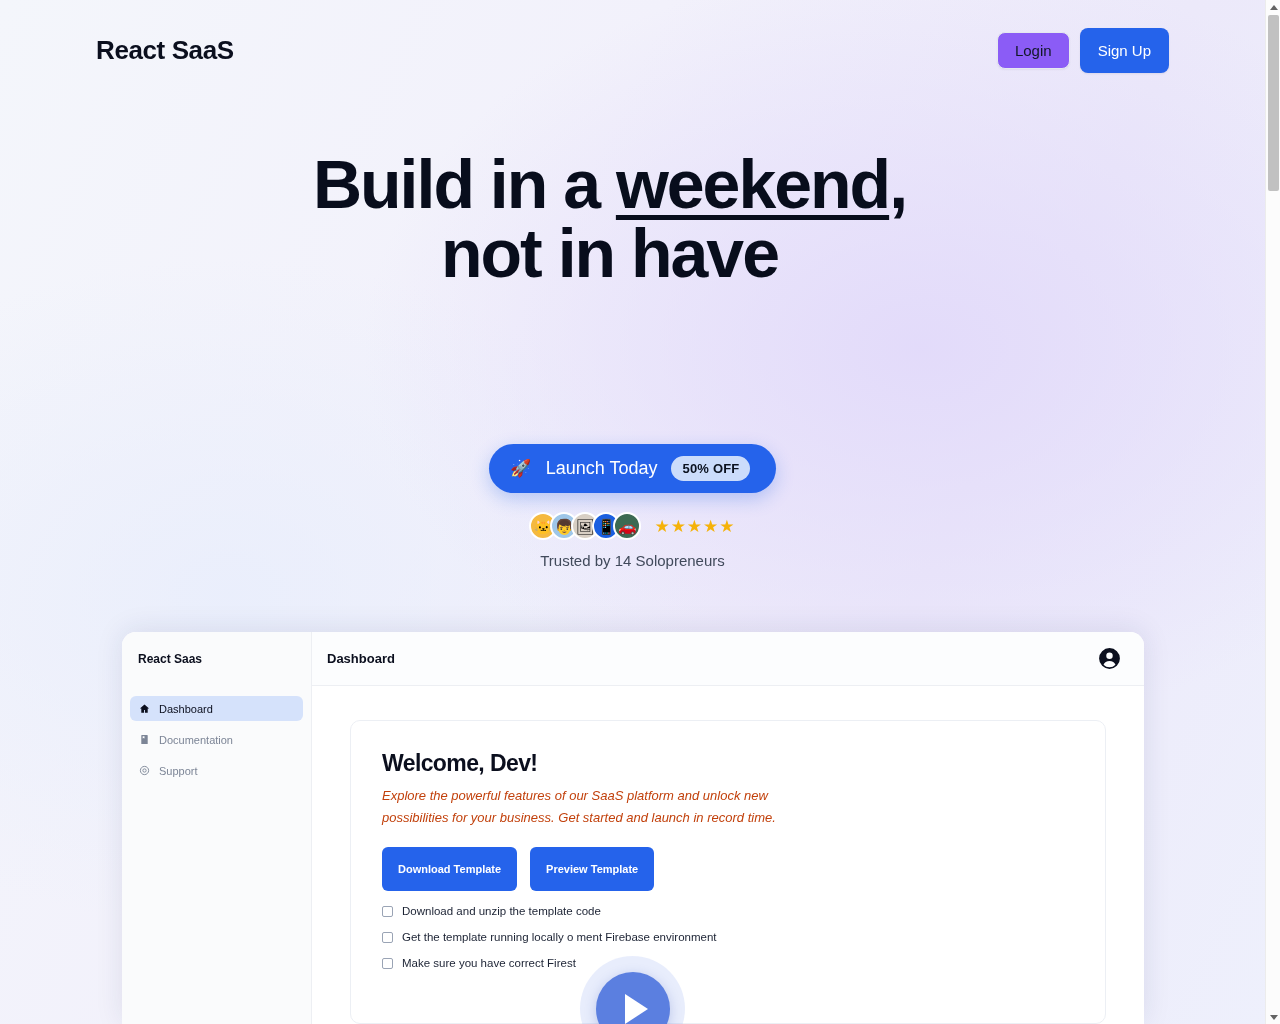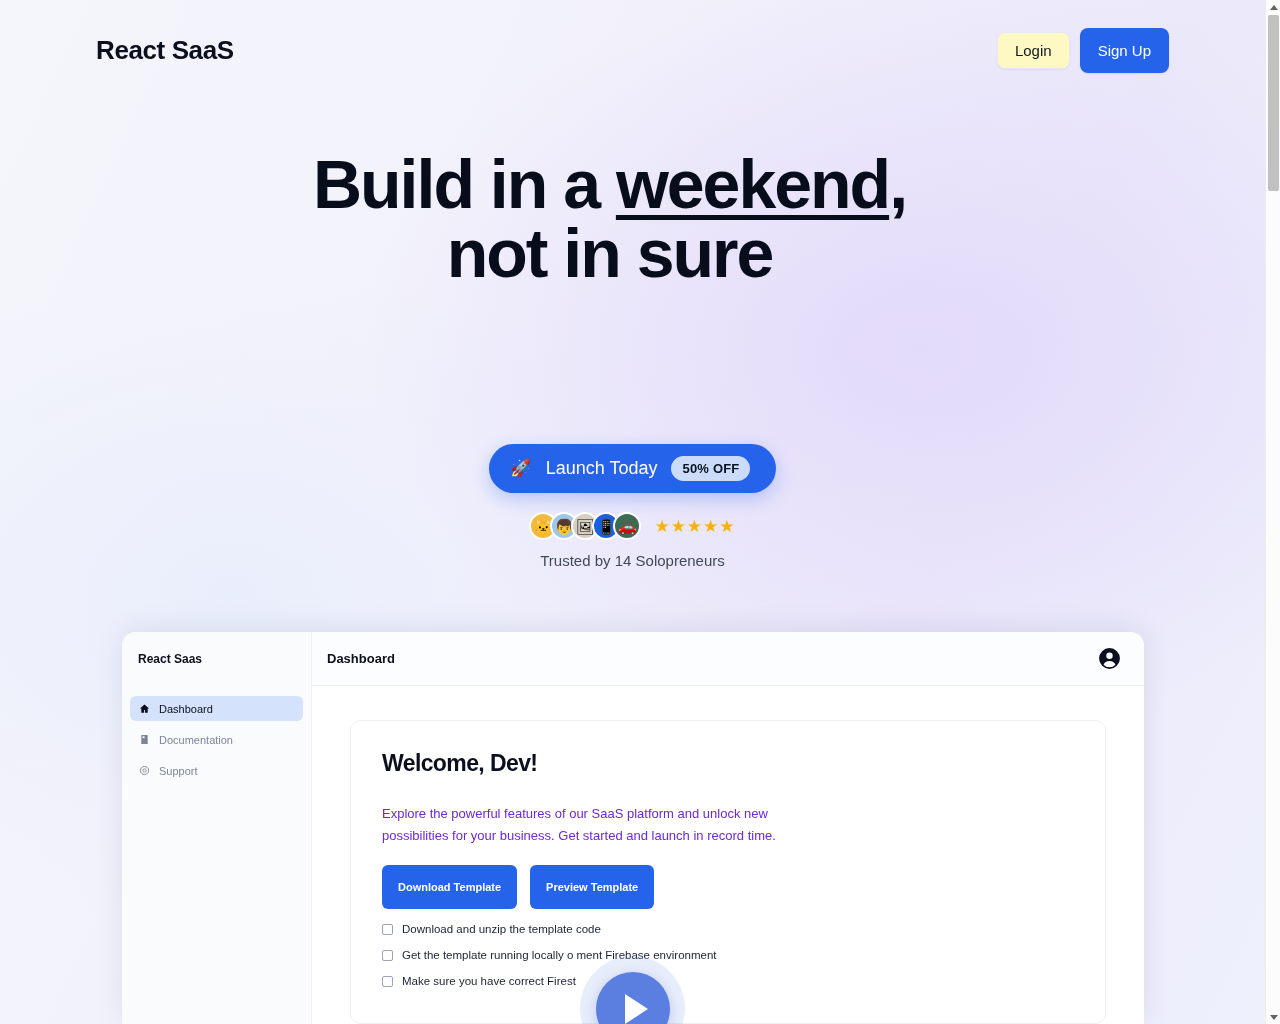--- a/index.html
+++ b/index.html
@@ -35,21 +35,21 @@
     padding: 0 96px;
   }
   .brand {
     font-size: 26px;
     font-weight: bold;
     color: #0b0f1e;
     letter-spacing: -0.4px;
   }
   .nav-actions { display: flex; align-items: center; gap: 10px; }
   .btn-login {
-    background: #fef9c3;
+    background: #8b5cf6;
     border: 1px solid #e6e9f0;
     border-radius: 8px;
     padding: 9px 17px;
     font-size: 15px;
     color: #111827;
     cursor: pointer;
     font-family: "Liberation Sans", sans-serif;
     box-shadow: 0 1px 2px rgba(16,24,40,0.05);
   }
   .btn-signup {
@@ -243,25 +243,26 @@
     background: #ffffff;
     height: 100%;
   }
   .welcome-title {
     font-size: 23px;
     font-weight: bold;
     color: #0b0f1e;
     letter-spacing: -0.6px;
   }
   .welcome-desc {
-    margin-top: 26px;
+    margin-top: 8px;
     font-size: 13px;
     line-height: 1.7;
-    color: #6d28d9;
+    color: #c2410c;
     max-width: 410px;
+    font-style: italic;
   }
   .welcome-buttons { margin-top: 18px; display: flex; gap: 13px; }
   .wbtn {
     background: #2563eb;
     border: none;
     border-radius: 6px;
     color: #ffffff;
     font-size: 11px;
     font-weight: bold;
     padding: 16px 16px;
@@ -360,21 +361,21 @@
 
   <div class="topnav">
     <div class="brand">React SaaS</div>
     <div class="nav-actions">
       <button class="btn-login">Login</button>
       <button class="btn-signup">Sign Up</button>
     </div>
   </div>
 
   <div class="hero">
-    <h1 class="headline"><span>Build in a </span><u>weekend</u><span>,</span><br><span>not in sure</span></h1>
+    <h1 class="headline"><span>Build in a </span><u>weekend</u><span>,</span><br><span>not in have</span></h1>
   </div>
 
   <div class="cta-wrap">
     <button class="cta">
       <span class="rocket">🚀</span>
       <span class="cta-label">Launch Today</span>
       <span class="cta-badge">50% OFF</span>
     </button>
   </div>
 

